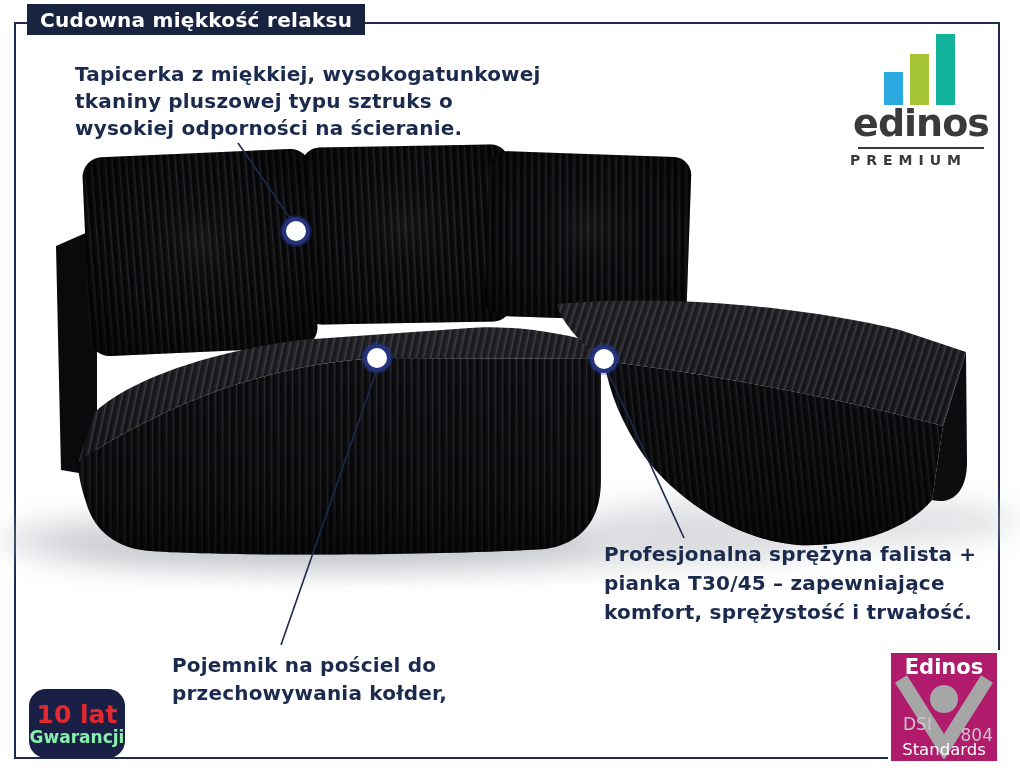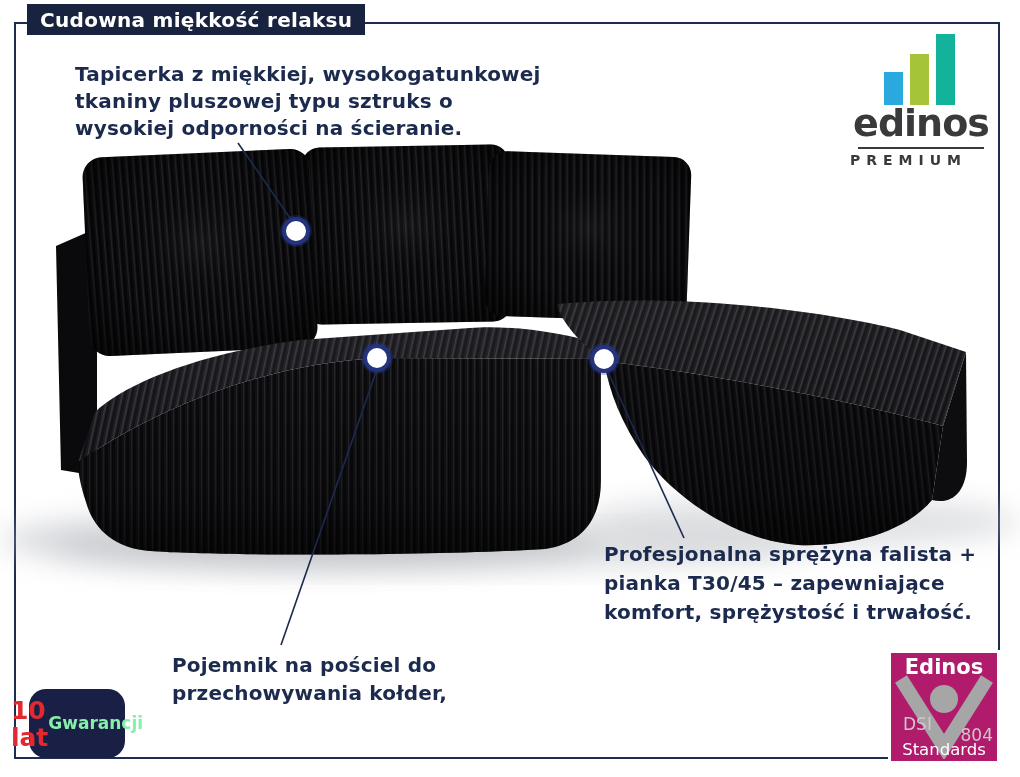--- a/index.html
+++ b/index.html
@@ -42,21 +42,21 @@
     font-size:38px;font-weight:bold;color:#3a3a3c;letter-spacing:-1px;z-index:5;
   }
   .logo-rule{position:absolute;left:858px;top:147px;width:126px;height:2px;background:#3a3a3c;z-index:5;}
   .logo-tier{
     position:absolute;left:850px;top:152px;width:144px;
     font-size:14px;font-weight:bold;color:#3a3a3c;letter-spacing:6px;z-index:5;
   }
   
   .warranty{
     position:absolute;left:29px;top:689px;width:96px;height:69px;
-    background:#1a2045;border-radius:17px;display:flex;flex-direction:row;
+    background:#1a2045;border-radius:17px;display:flex;flex-direction:column;
     align-items:center;justify-content:center;z-index:5;
   }
   .warranty-duration{color:#e32930;font-size:25px;font-weight:bold;line-height:27px;}
   .warranty-label{color:#86efac;font-size:17px;font-weight:bold;line-height:19px;}
   
   .standards{
     position:absolute;left:888px;top:650px;width:112px;height:114px;
     background:#ffffff;padding:3px;box-sizing:border-box;z-index:5;
   }
   .standards-inner{position:relative;width:100%;height:100%;background:#b01c6b;}

